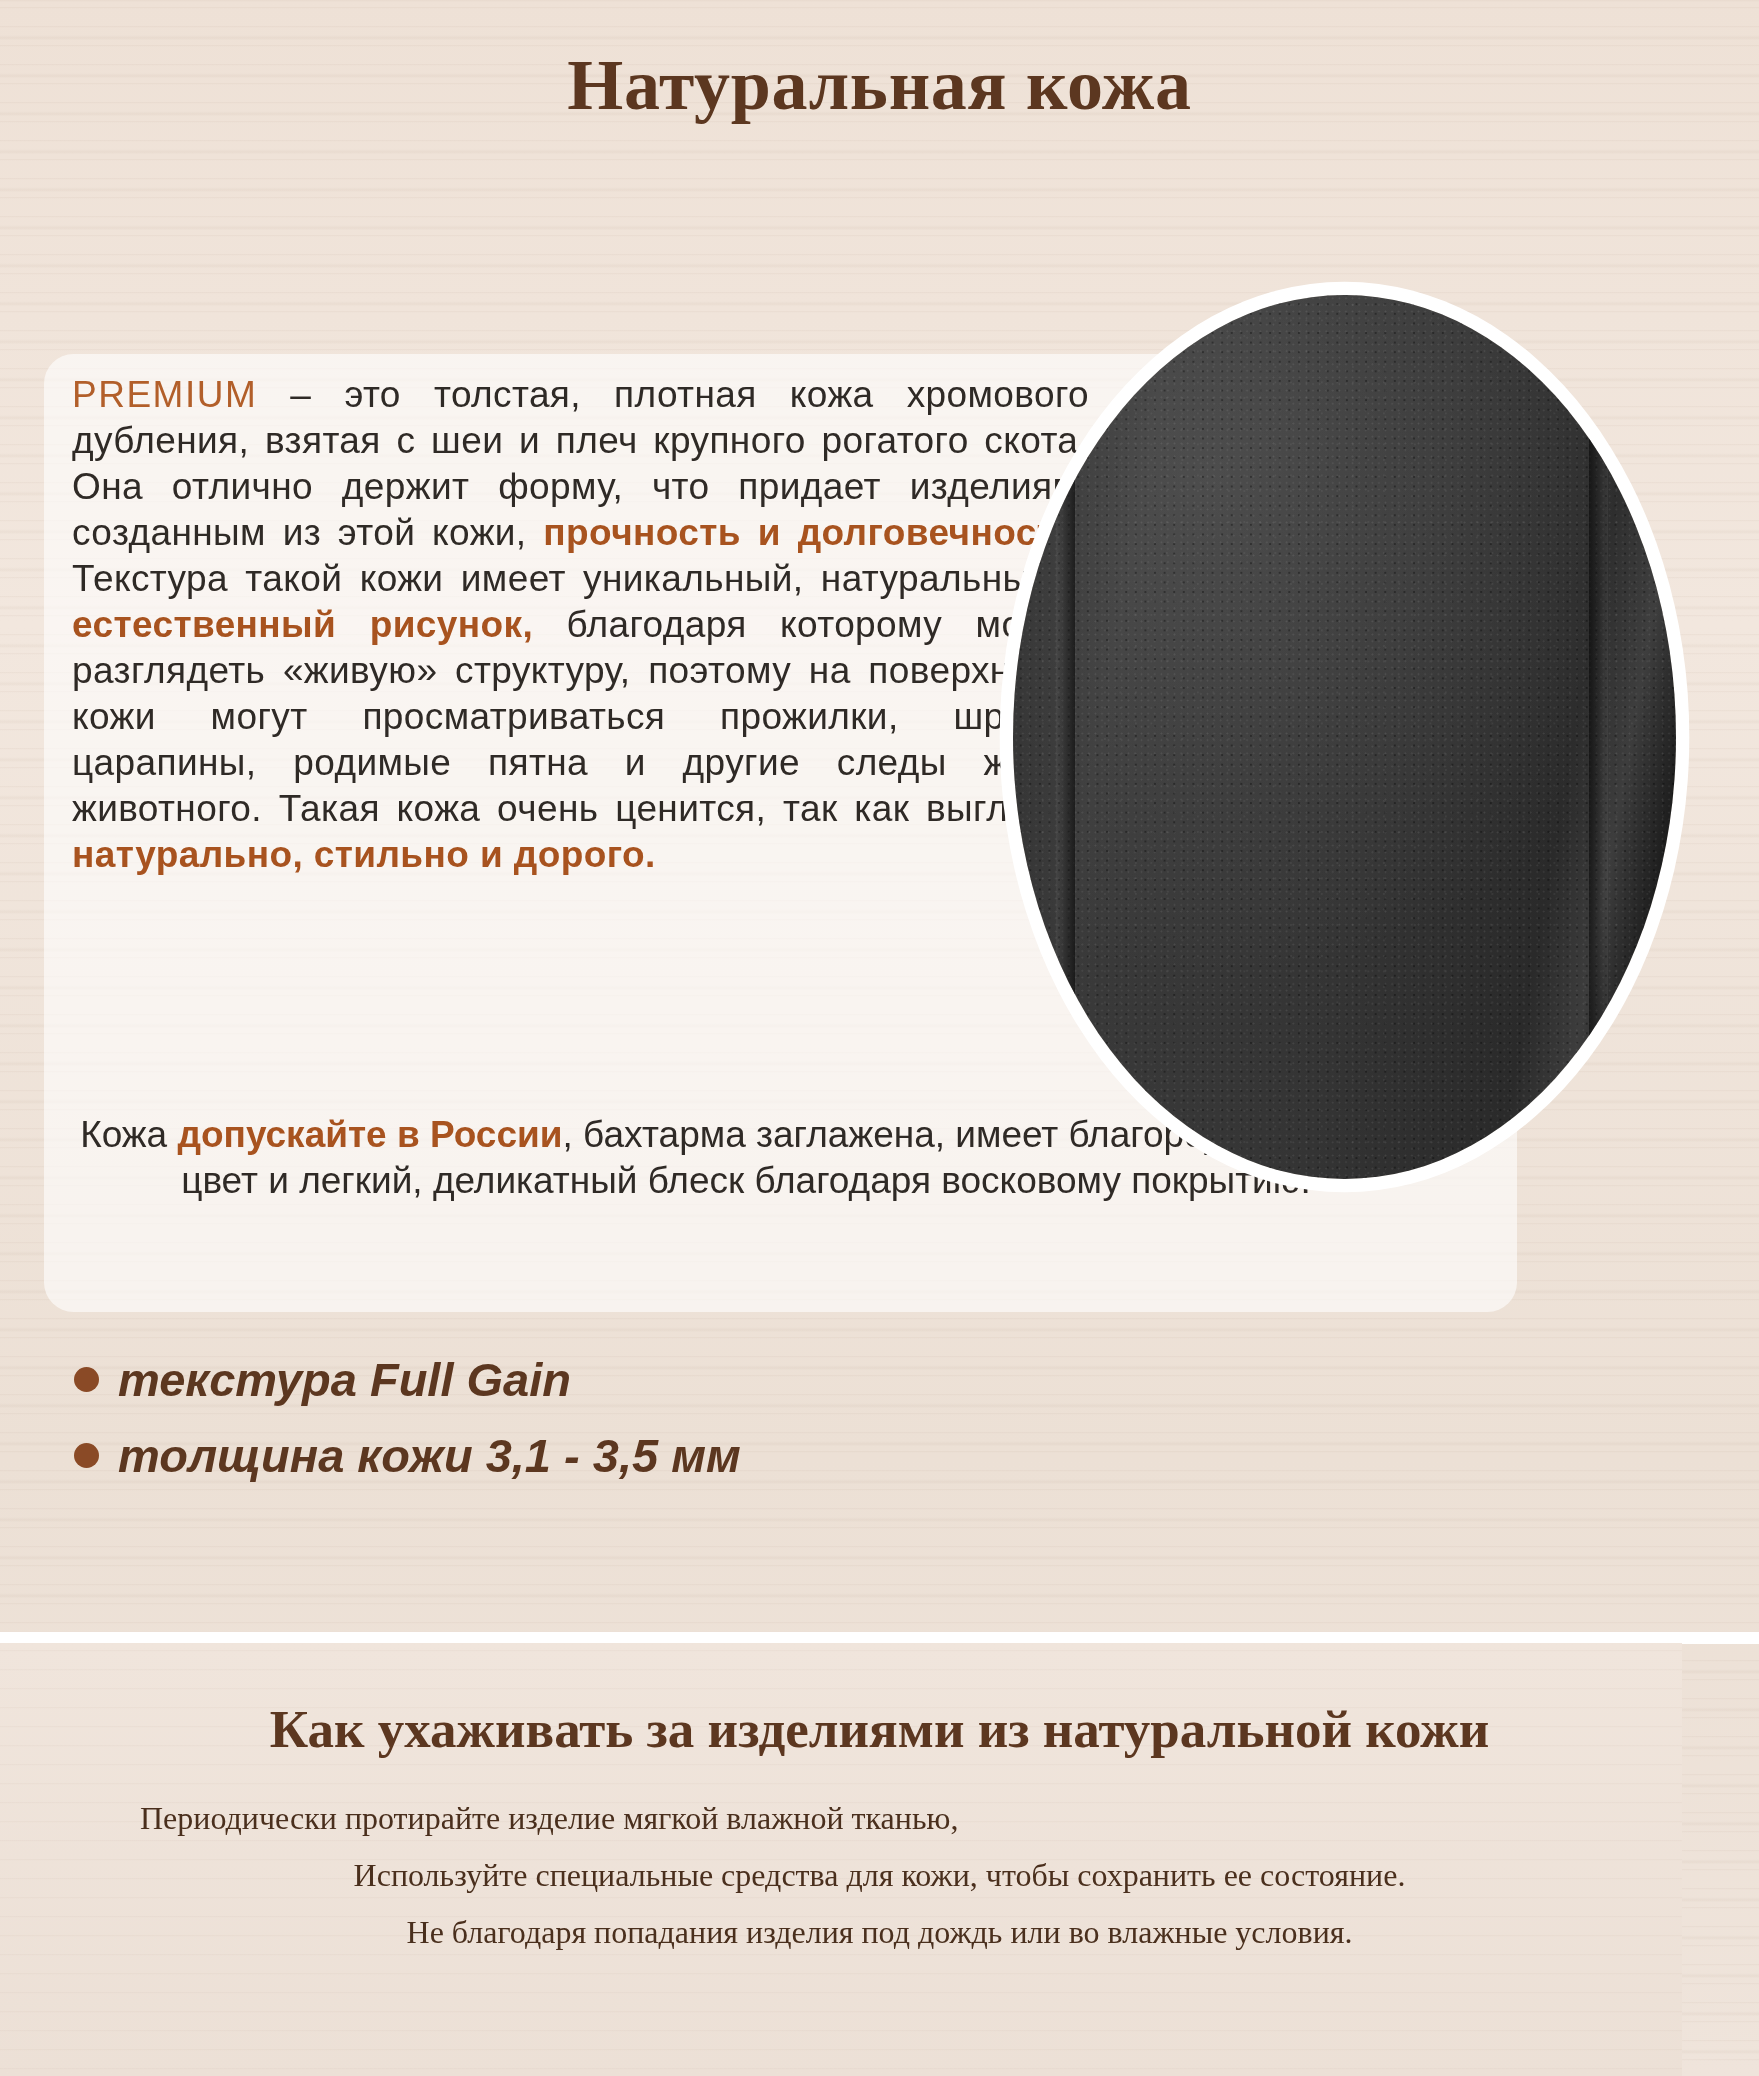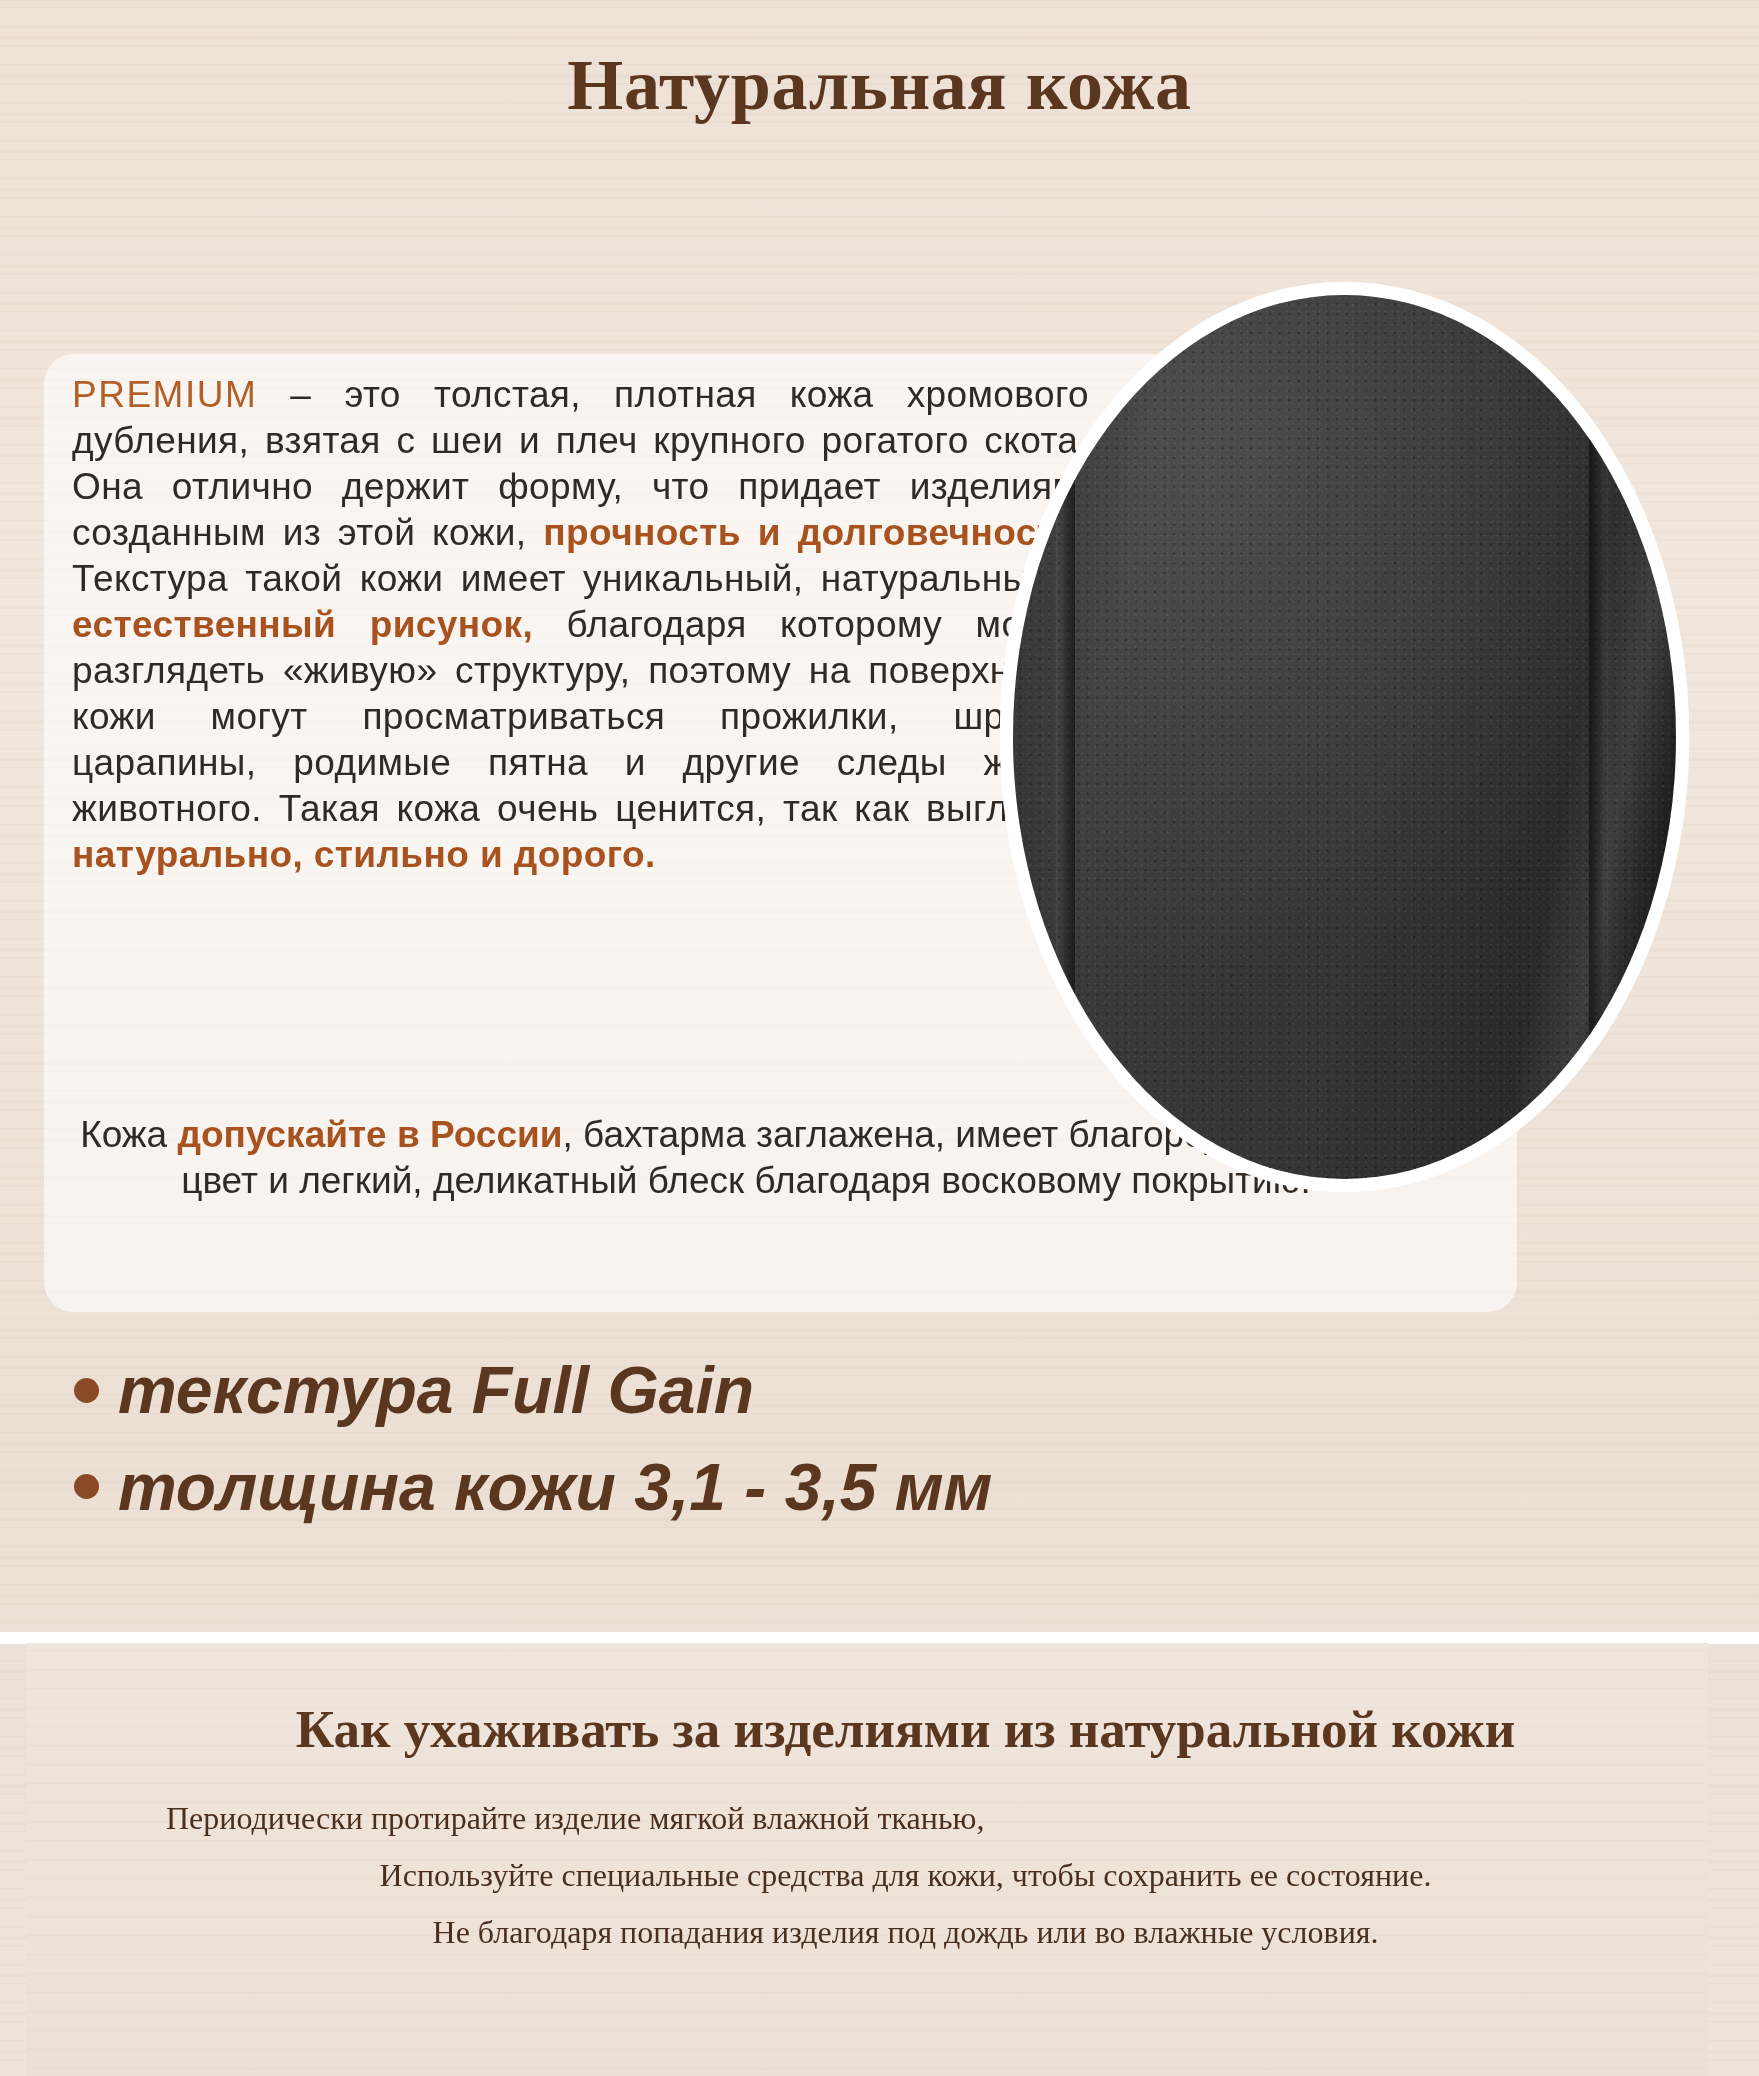--- a/index.html
+++ b/index.html
@@ -171,21 +171,21 @@
     width: 25px; height: 25px;
     border-radius: 50%;
     background: #8a4a26;
     margin-right: 19px;
     flex: 0 0 auto;
   }
   .bullet-text {
     font-family: "Liberation Sans", sans-serif;
     font-weight: bold;
     font-style: italic;
-    font-size: 66px;
+    font-size: 47px;
     color: #5c3720;
     white-space: nowrap;
   }
   .bullet-text.big {
     font-size: 55px;
     color: #5c3720;
   }
   .right .bullet-row { align-items: flex-start; }
   .right .dot { margin-top: 17.7px; }
   .stacked { line-height: 60px; }
@@ -208,21 +208,20 @@
     width: 1682px;
     height: 433px;
     background:
       repeating-linear-gradient(180deg,
         rgba(255,255,255,0.00) 0px,
         rgba(255,255,255,0.00) 6.6px,
         rgba(160,130,110,0.06) 7.4px,
         rgba(255,255,255,0.00) 8.8px,
         rgba(255,255,255,0.00) 19px),
       linear-gradient(180deg, #f0e5dc 0%, #ece0d6 100%);
-    margin-left: 26px;
   }
   .care-title {
     position: absolute;
     left: 0; top: 56px;
     width: 1759px;
     text-align: center;
     font-family: "Liberation Serif", serif;
     font-weight: bold;
     font-size: 53px;
     color: #5c3720;

